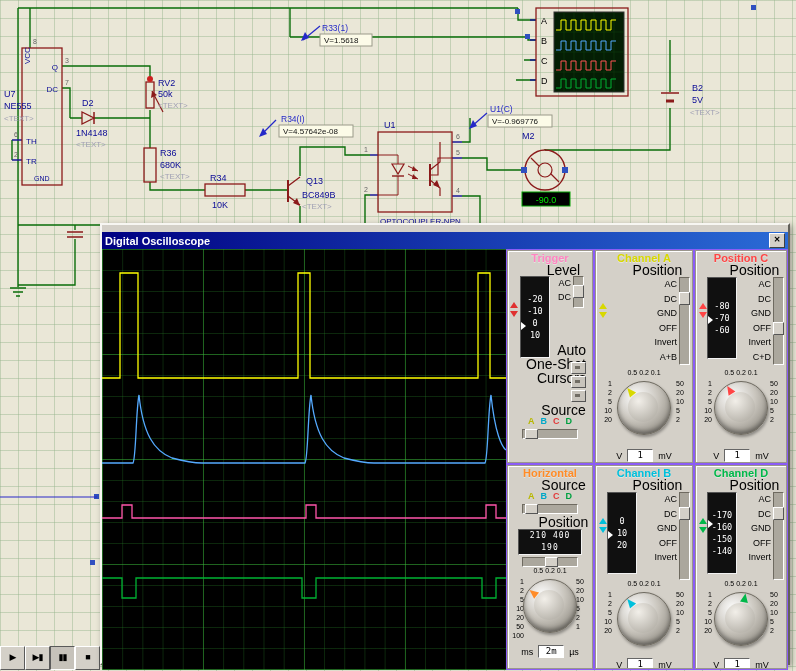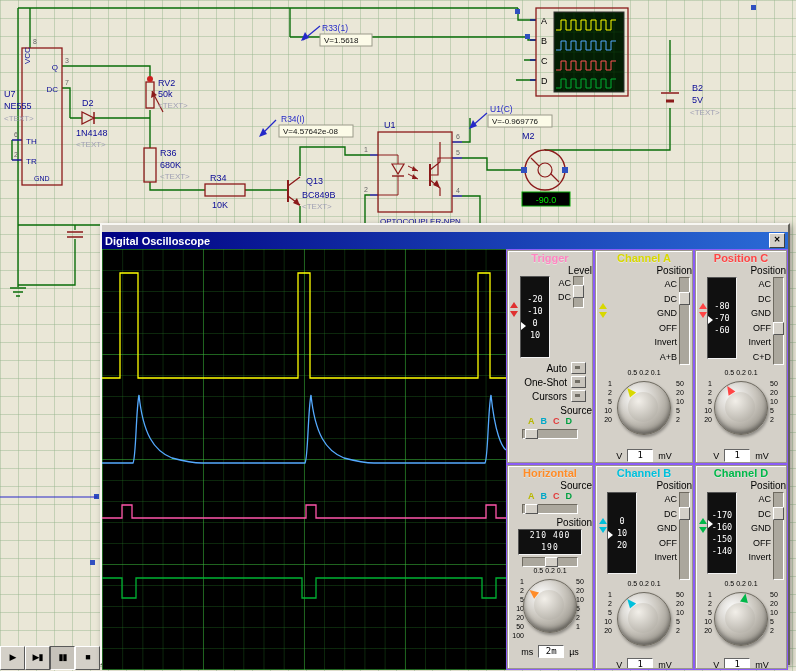--- a/index.html
+++ b/index.html
@@ -47,21 +47,21 @@
   .panel{margin:1px;border:1px solid #9a968c;box-shadow:inset 1px 1px 0 #ffffff;background:#d4d0c8;
     position:relative;overflow:hidden;box-sizing:border-box;}
   .panel-title{text-align:center;font-weight:bold;font-size:11px;height:14px;line-height:14px;color:var(--cc,#000);
     text-shadow:0 1px 0 rgba(255,255,255,.4);}
   .trig{--cc:#ff85c2;}
   .horiz{--cc:#ff8c28;--rot:-52deg;}
   .ch-a{--cc:#d8d800;--rot:-40deg;}
   .ch-c{--cc:#ff4545;--rot:-32deg;}
   .ch-b{--cc:#00c0dc;--rot:-40deg;}
   .ch-d{--cc:#00b84a;--rot:10deg;}
-  .small-label{font-size:10px;text-align:right;color:#000;height:11px;line-height:11px;margin-left:27px;}
+  .small-label{font-size:14px;text-align:center;color:#000;height:11px;line-height:11px;margin-left:27px;}
 
   .ctl-row{display:flex;align-items:flex-start;padding:1px 2px 0 2px;height:92px;}
   .arrows{width:9px;margin-top:26px;display:flex;flex-direction:column;gap:3px;align-items:center;}
   .arr{width:0;height:0;border-left:4px solid transparent;border-right:4px solid transparent;}
   .arr.up{border-bottom:6px solid var(--cc,#e03030);}
   .arr.down{border-top:6px solid var(--cc,#e03030);}
   .arr-red .arr.up{border-bottom-color:#e03030;}
   .arr-red .arr.down{border-top-color:#e03030;}
 
   .num-box{width:28px;height:80px;background:#101010;border:1px solid;border-color:#555 #f2f2f2 #f2f2f2 #555;
@@ -86,21 +86,21 @@
     border:1px solid #6e6a60;box-shadow:inset 0 -3px 4px rgba(0,0,0,.35),1px 2px 3px rgba(0,0,0,.35);}
   .knob::after{content:"";position:absolute;left:10px;top:10px;width:30px;height:30px;border-radius:50%;
     background:radial-gradient(circle at 35% 30%, #f2efe9, #a8a49b);}
   .pointer{position:absolute;left:50%;top:0;margin-left:-4px;width:0;height:0;
     border-left:4px solid transparent;border-right:4px solid transparent;border-bottom:9px solid var(--cc,#333);
     transform-origin:4px 26px;transform:rotate(var(--rot,0deg));}
   .unit-row{display:flex;align-items:center;justify-content:center;gap:5px;height:13px;font-size:9px;color:#000;}
   .val{min-width:24px;height:11px;background:#fff;border:1px solid;border-color:#666 #fff #fff #666;
     font-family:"DejaVu Sans Mono",monospace;font-size:9px;line-height:11px;text-align:center;color:#000;}
 
-  .btn-row{display:flex;justify-content:flex-end;align-items:center;gap:4px;font-size:10px;padding:2px 6px 0 0;height:12px;}
+  .btn-row{display:flex;justify-content:flex-end;align-items:flex-end;gap:4px;font-size:14px;padding:2px 6px 0 0;height:12px;flex-direction:column;}
   .mini-btn{width:13px;height:10px;background:#c8c4bc;border:1px solid;border-color:#fff #555 #555 #fff;position:relative;flex:none;}
   .mini-btn::after{content:"";position:absolute;left:3px;top:3px;width:5px;height:3px;background:#716d64;}
   .src-row{display:flex;justify-content:center;gap:6px;font-size:9px;font-weight:bold;height:11px;}
   .src-a{color:#b8b800;} .src-b{color:#00a8c8;} .src-c{color:#e23a3a;} .src-d{color:#00a040;}
   .htrack{height:8px;background:#aba79d;border:1px solid;border-color:#6e6a60 #fff #fff #6e6a60;position:relative;width:54px;margin:2px auto 0 auto;}
   .hthumb{position:absolute;top:-1px;width:11px;height:8px;background:#d4d0c8;border:1px solid;border-color:#fff #555 #555 #fff;}
   .hnum{background:#101010;color:#fff;font-family:"DejaVu Sans Mono",monospace;font-size:8px;line-height:12px;
     border:1px solid;border-color:#555 #f2f2f2 #f2f2f2 #555;text-align:center;width:62px;margin:1px auto 0 auto;letter-spacing:1px;}
   .lvl-row{display:flex;align-items:flex-start;padding:0 2px;height:84px;gap:2px;}
   .acdc{font-size:9px;line-height:14px;text-align:right;white-space:pre-line;margin-left:6px;}

